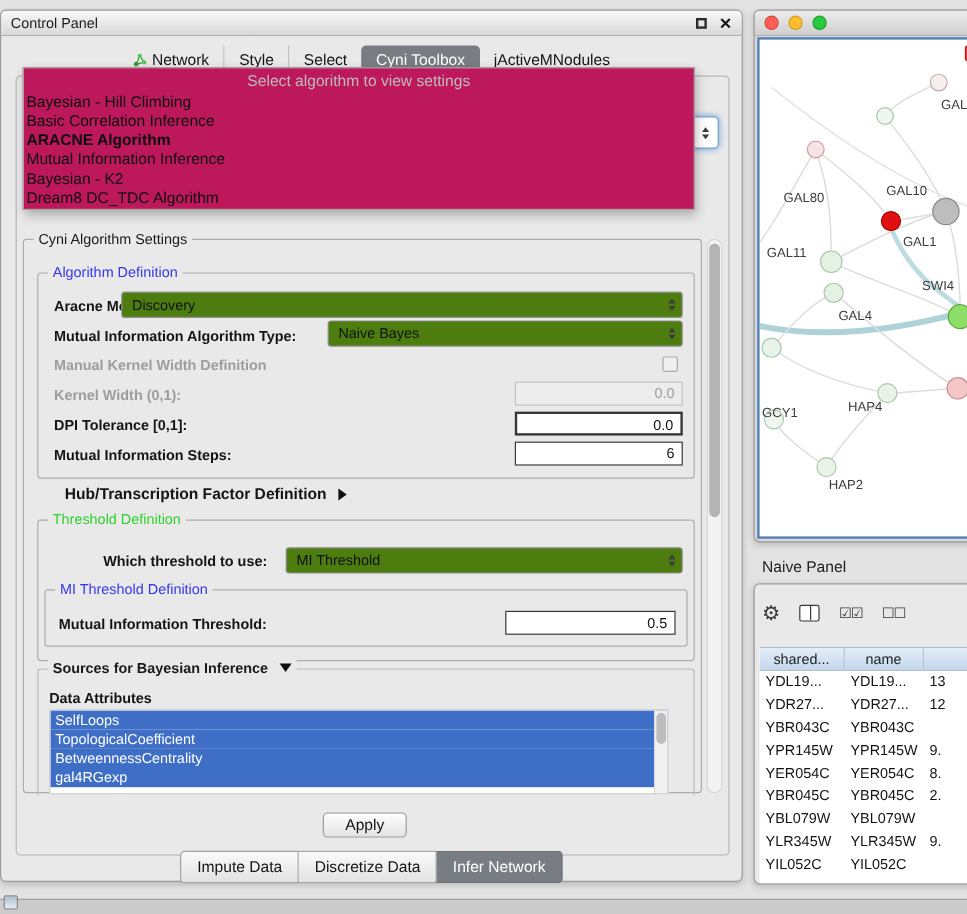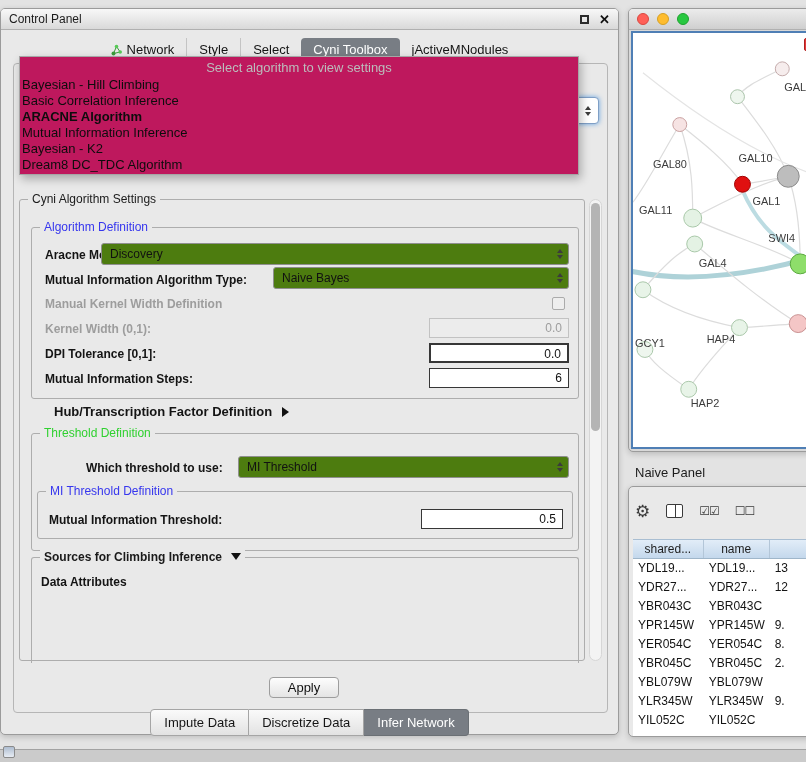--- a/index.html
+++ b/index.html
@@ -243,25 +243,36 @@
   </div>
 
   <div class="gbox" style="left:36px; top:482px; width:536px; height:48px;">
     <span class="gtitle t-blue">MI Threshold Definition</span>
   </div>
   <span class="flabel" style="left:48px; top:504px;">Mutual Information Threshold:</span>
   <div class="tfield" style="left:420px; top:500px; width:142px;">0.5</div>
 
   <div class="gbox" style="left:30px; top:548px; width:548px; height:106px; border-bottom:none; border-radius:3px 3px 0 0;">
     <span class="gtitle t-black t-bold">
-      <span>Sources for Climbing Inference</span>
+      <span>Sources for Bayesian Inference</span>
       <span class="tri-down"></span>
     </span>
   </div>
   <span class="flabel" style="left:40px; top:566px;">Data Attributes</span>
+  <div class="attr-list">
+    <div id="attr-items">
+        <div class="attr-item">SelfLoops</div>
+        <div class="attr-item">TopologicalCoefficient</div>
+        <div class="attr-item">BetweennessCentrality</div>
+        <div class="attr-item">gal4RGexp</div>
+      </div>
+    <div class="attr-scroll">
+      <div class="thumb"></div>
+    </div>
+  </div>
 
   <div class="vscroll" style="left:588px; top:190px; height:462px;">
     <div class="thumb" style="top:3px; height:228px;"></div>
   </div>
 
   <div class="apply-btn">Apply</div>
 
   <div class="btabbar">
       <span class="btab">Impute Data</span>
       <span class="btab">Discretize Data</span>

